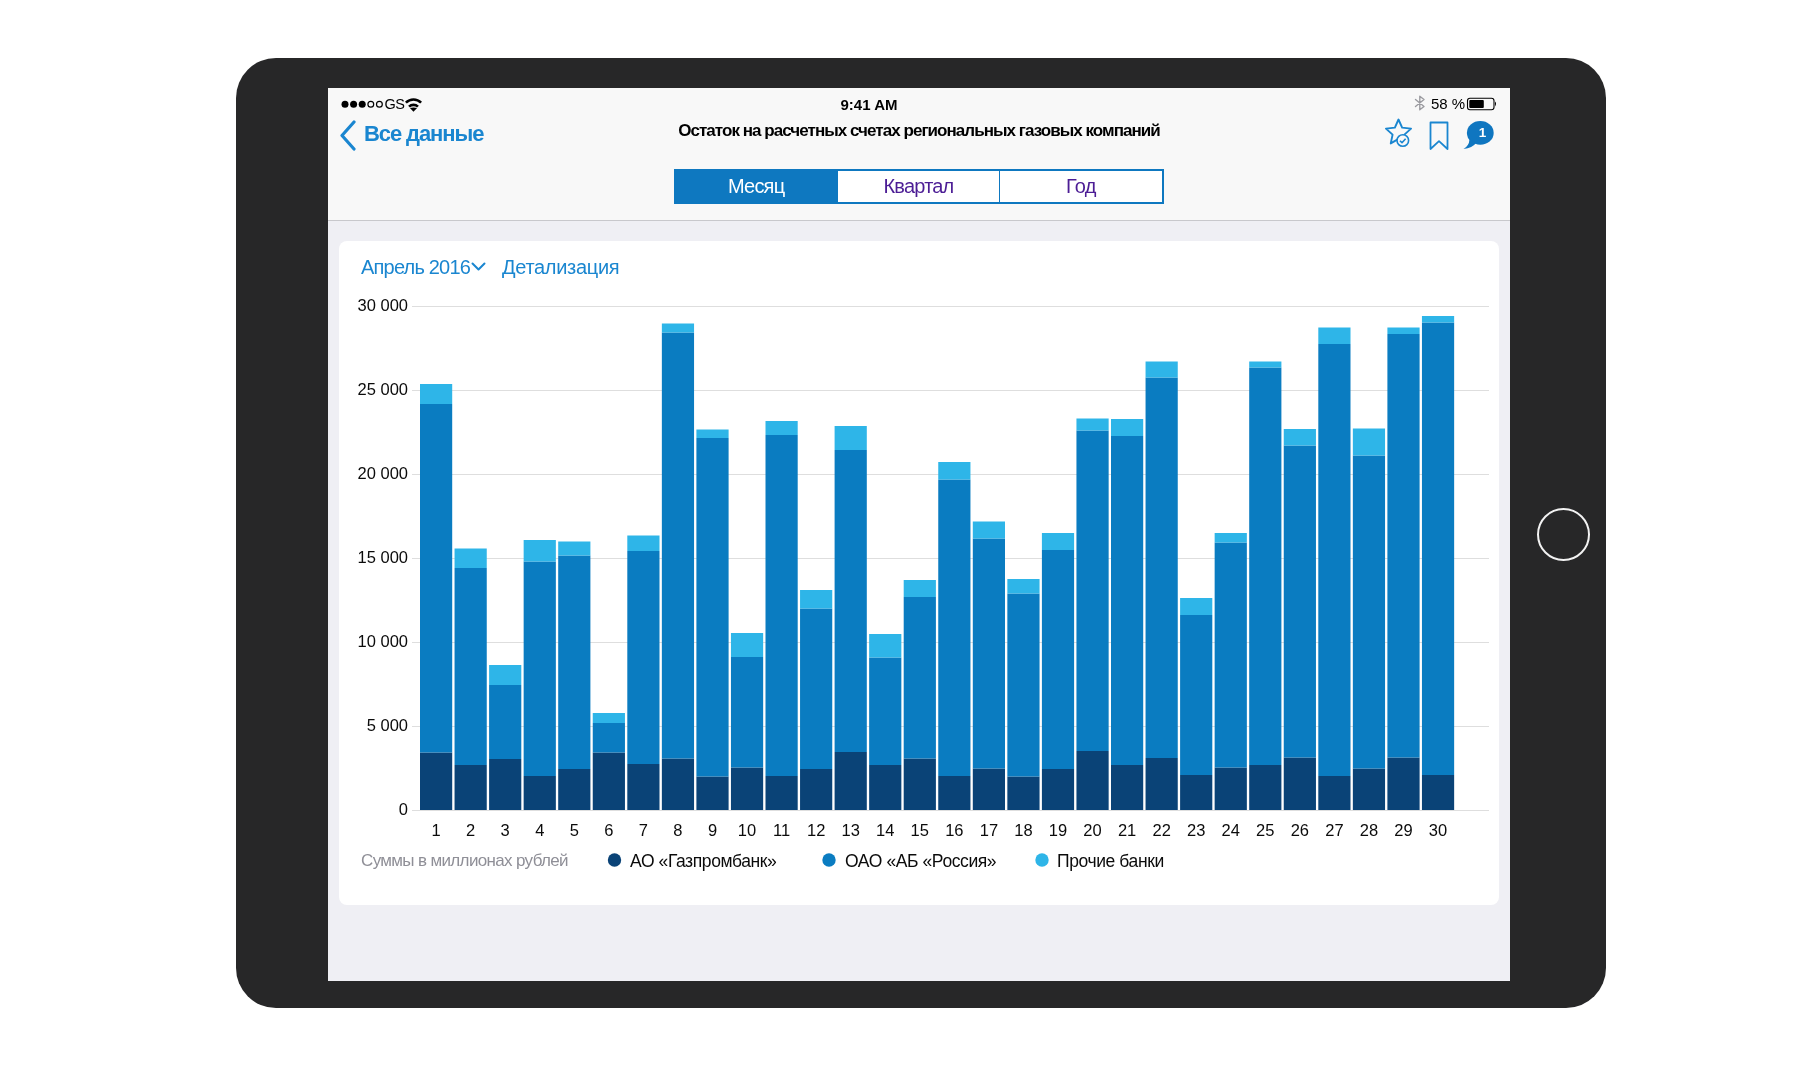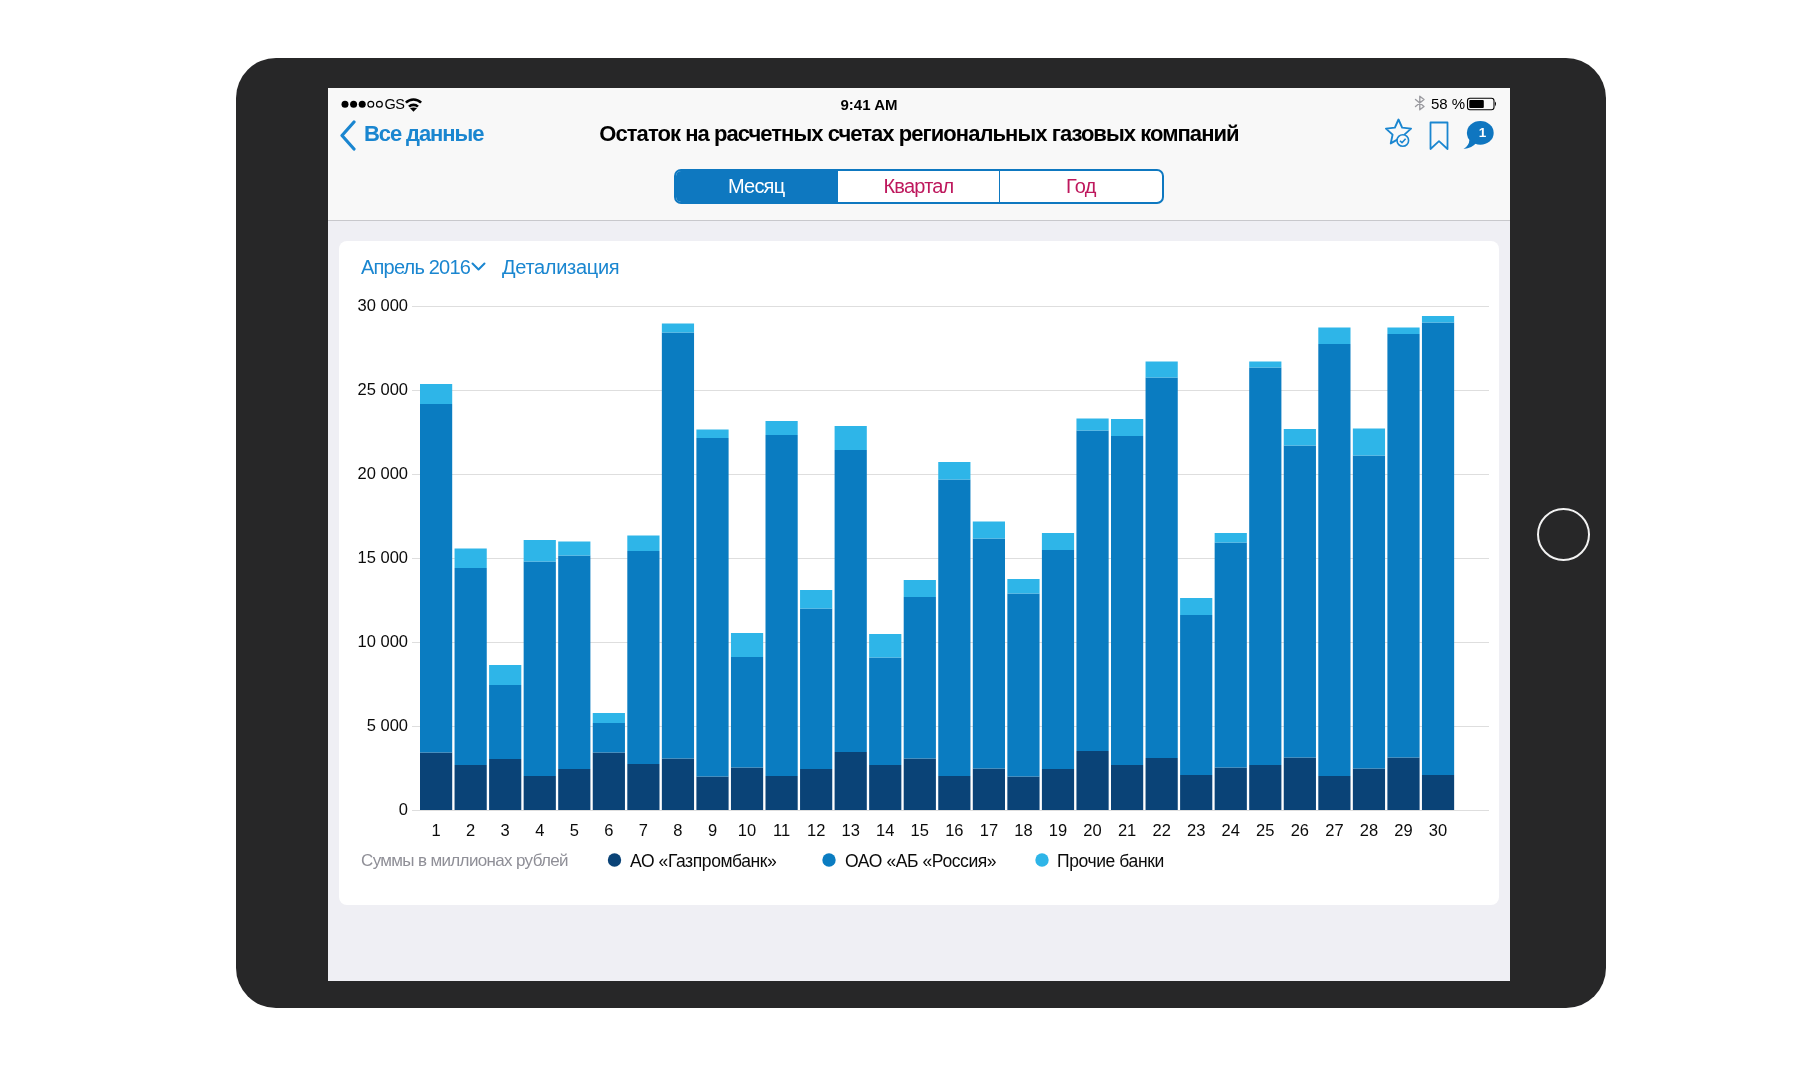--- a/index.html
+++ b/index.html
@@ -6,24 +6,24 @@
  html,body{margin:0;padding:0;width:1800px;height:1080px;background:#ffffff;overflow:hidden;
    font-family:"Liberation Sans",sans-serif;}
  .abs{position:absolute;}
  .tablet{left:235.6px;top:58px;width:1370.8px;height:949.8px;border-radius:40px;background:#272728;}
  .camera{left:1536.5px;top:507.5px;width:49px;height:49px;border:2px solid #f2f2f2;border-radius:50%;}
  .screen{left:328.3px;top:87.8px;width:1181.7px;height:893.2px;background:#efeff4;}
  .header{left:328.3px;top:87.8px;width:1181.7px;height:133.2px;background:#f8f8f8;
    border-bottom:1px solid #c8c8cc;box-sizing:border-box;}
  .time{left:799px;top:96px;width:140px;text-align:center;font-size:15px;font-weight:bold;color:#000;}
  .back{left:364px;top:121px;font-size:22px;color:#1a86d0;letter-spacing:-1.1px;font-weight:bold;}
- .title{left:569px;top:121px;width:700px;text-align:center;font-size:22px;font-weight:bold;color:#000;letter-spacing:-0.95px;}
+ .title{left:569px;top:121px;width:700px;text-align:center;font-size:17px;font-weight:bold;color:#000;letter-spacing:-0.95px;}
  .seg{left:673.5px;top:169px;width:490px;height:34.5px;display:flex;border:2px solid #0e78c0;
-   border-radius:7px;box-sizing:border-box;background:#fff;overflow:hidden;}
- .seg div{flex:1;display:flex;align-items:center;justify-content:center;font-size:20px;color:#be185d;letter-spacing:-0.8px;}
+   border-radius:0;box-sizing:border-box;background:#fff;overflow:hidden;}
+ .seg div{flex:1;display:flex;align-items:center;justify-content:center;font-size:20px;color:#4c1d95;letter-spacing:-0.8px;}
  .seg div.on{background:#0e78c0;color:#fff;}
  .seg div + div{border-left:1.5px solid #0e78c0;}
  .card{left:339px;top:241px;width:1160px;height:664.4px;background:#fff;border-radius:8px;}
  .chart{position:absolute;left:339px;top:241px;}
 </style>
 </head>
 <body>
 <div class="abs tablet"></div>
 <div class="abs camera"></div>
 <div class="abs screen"></div>

